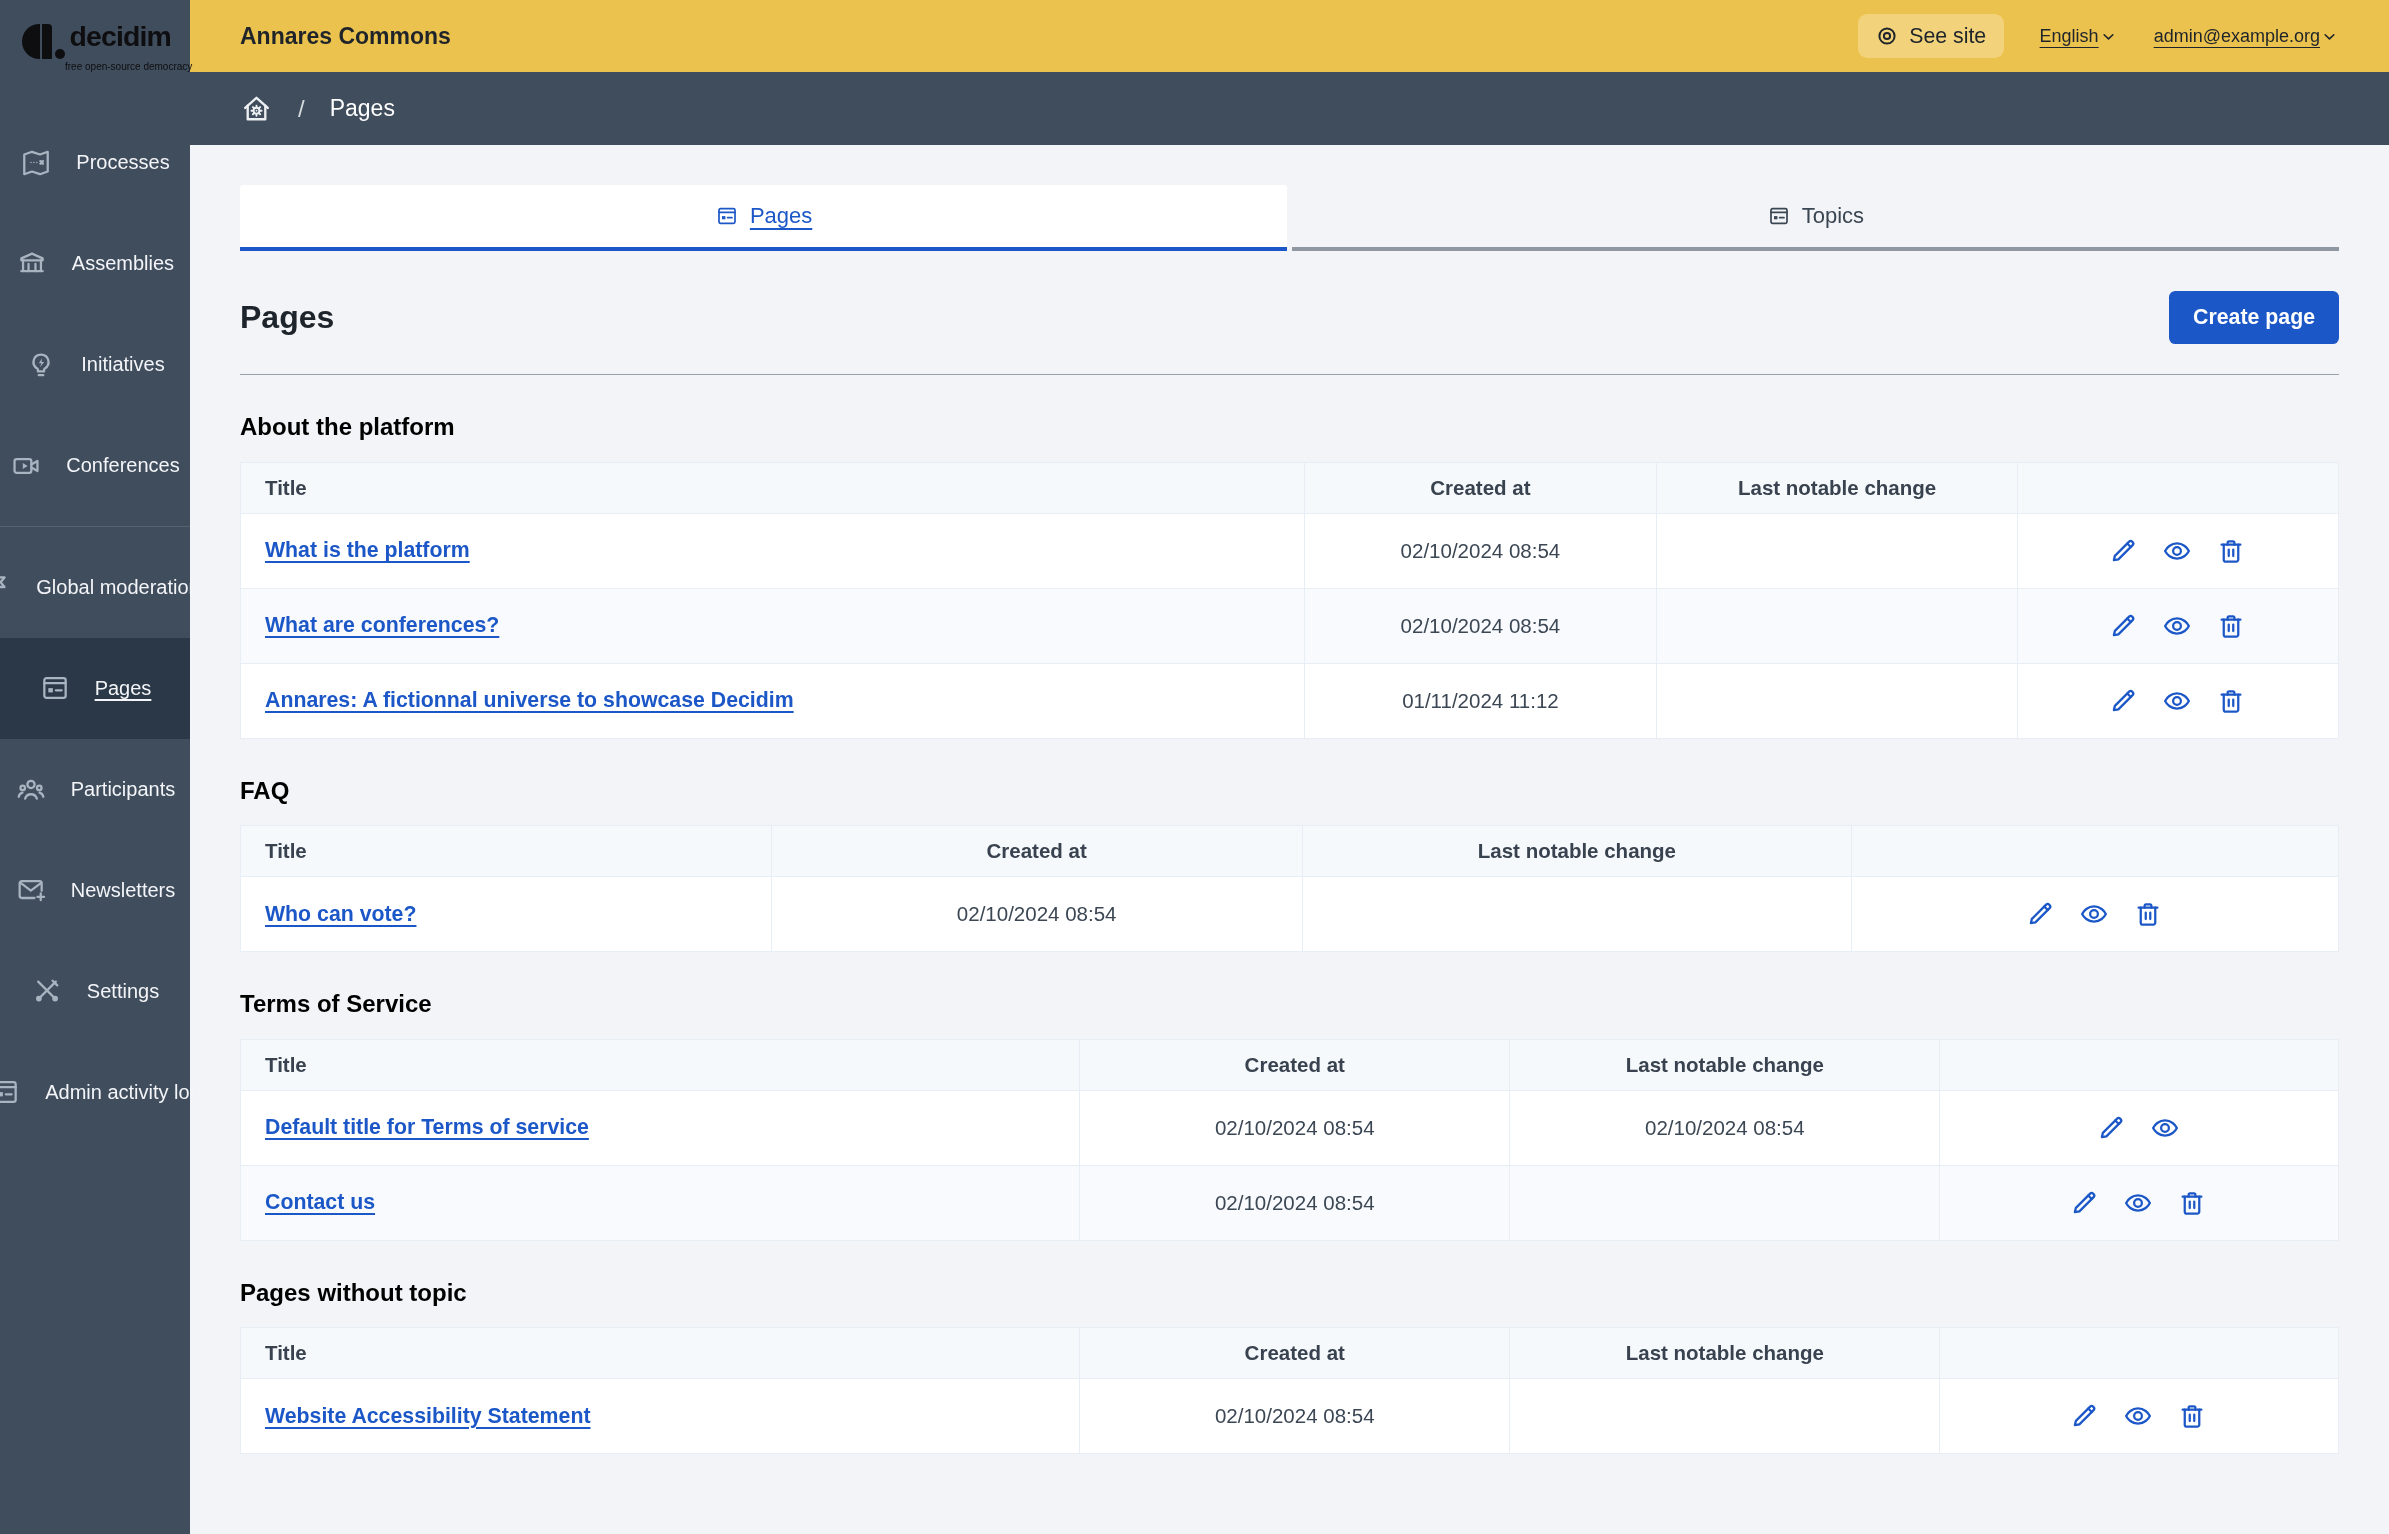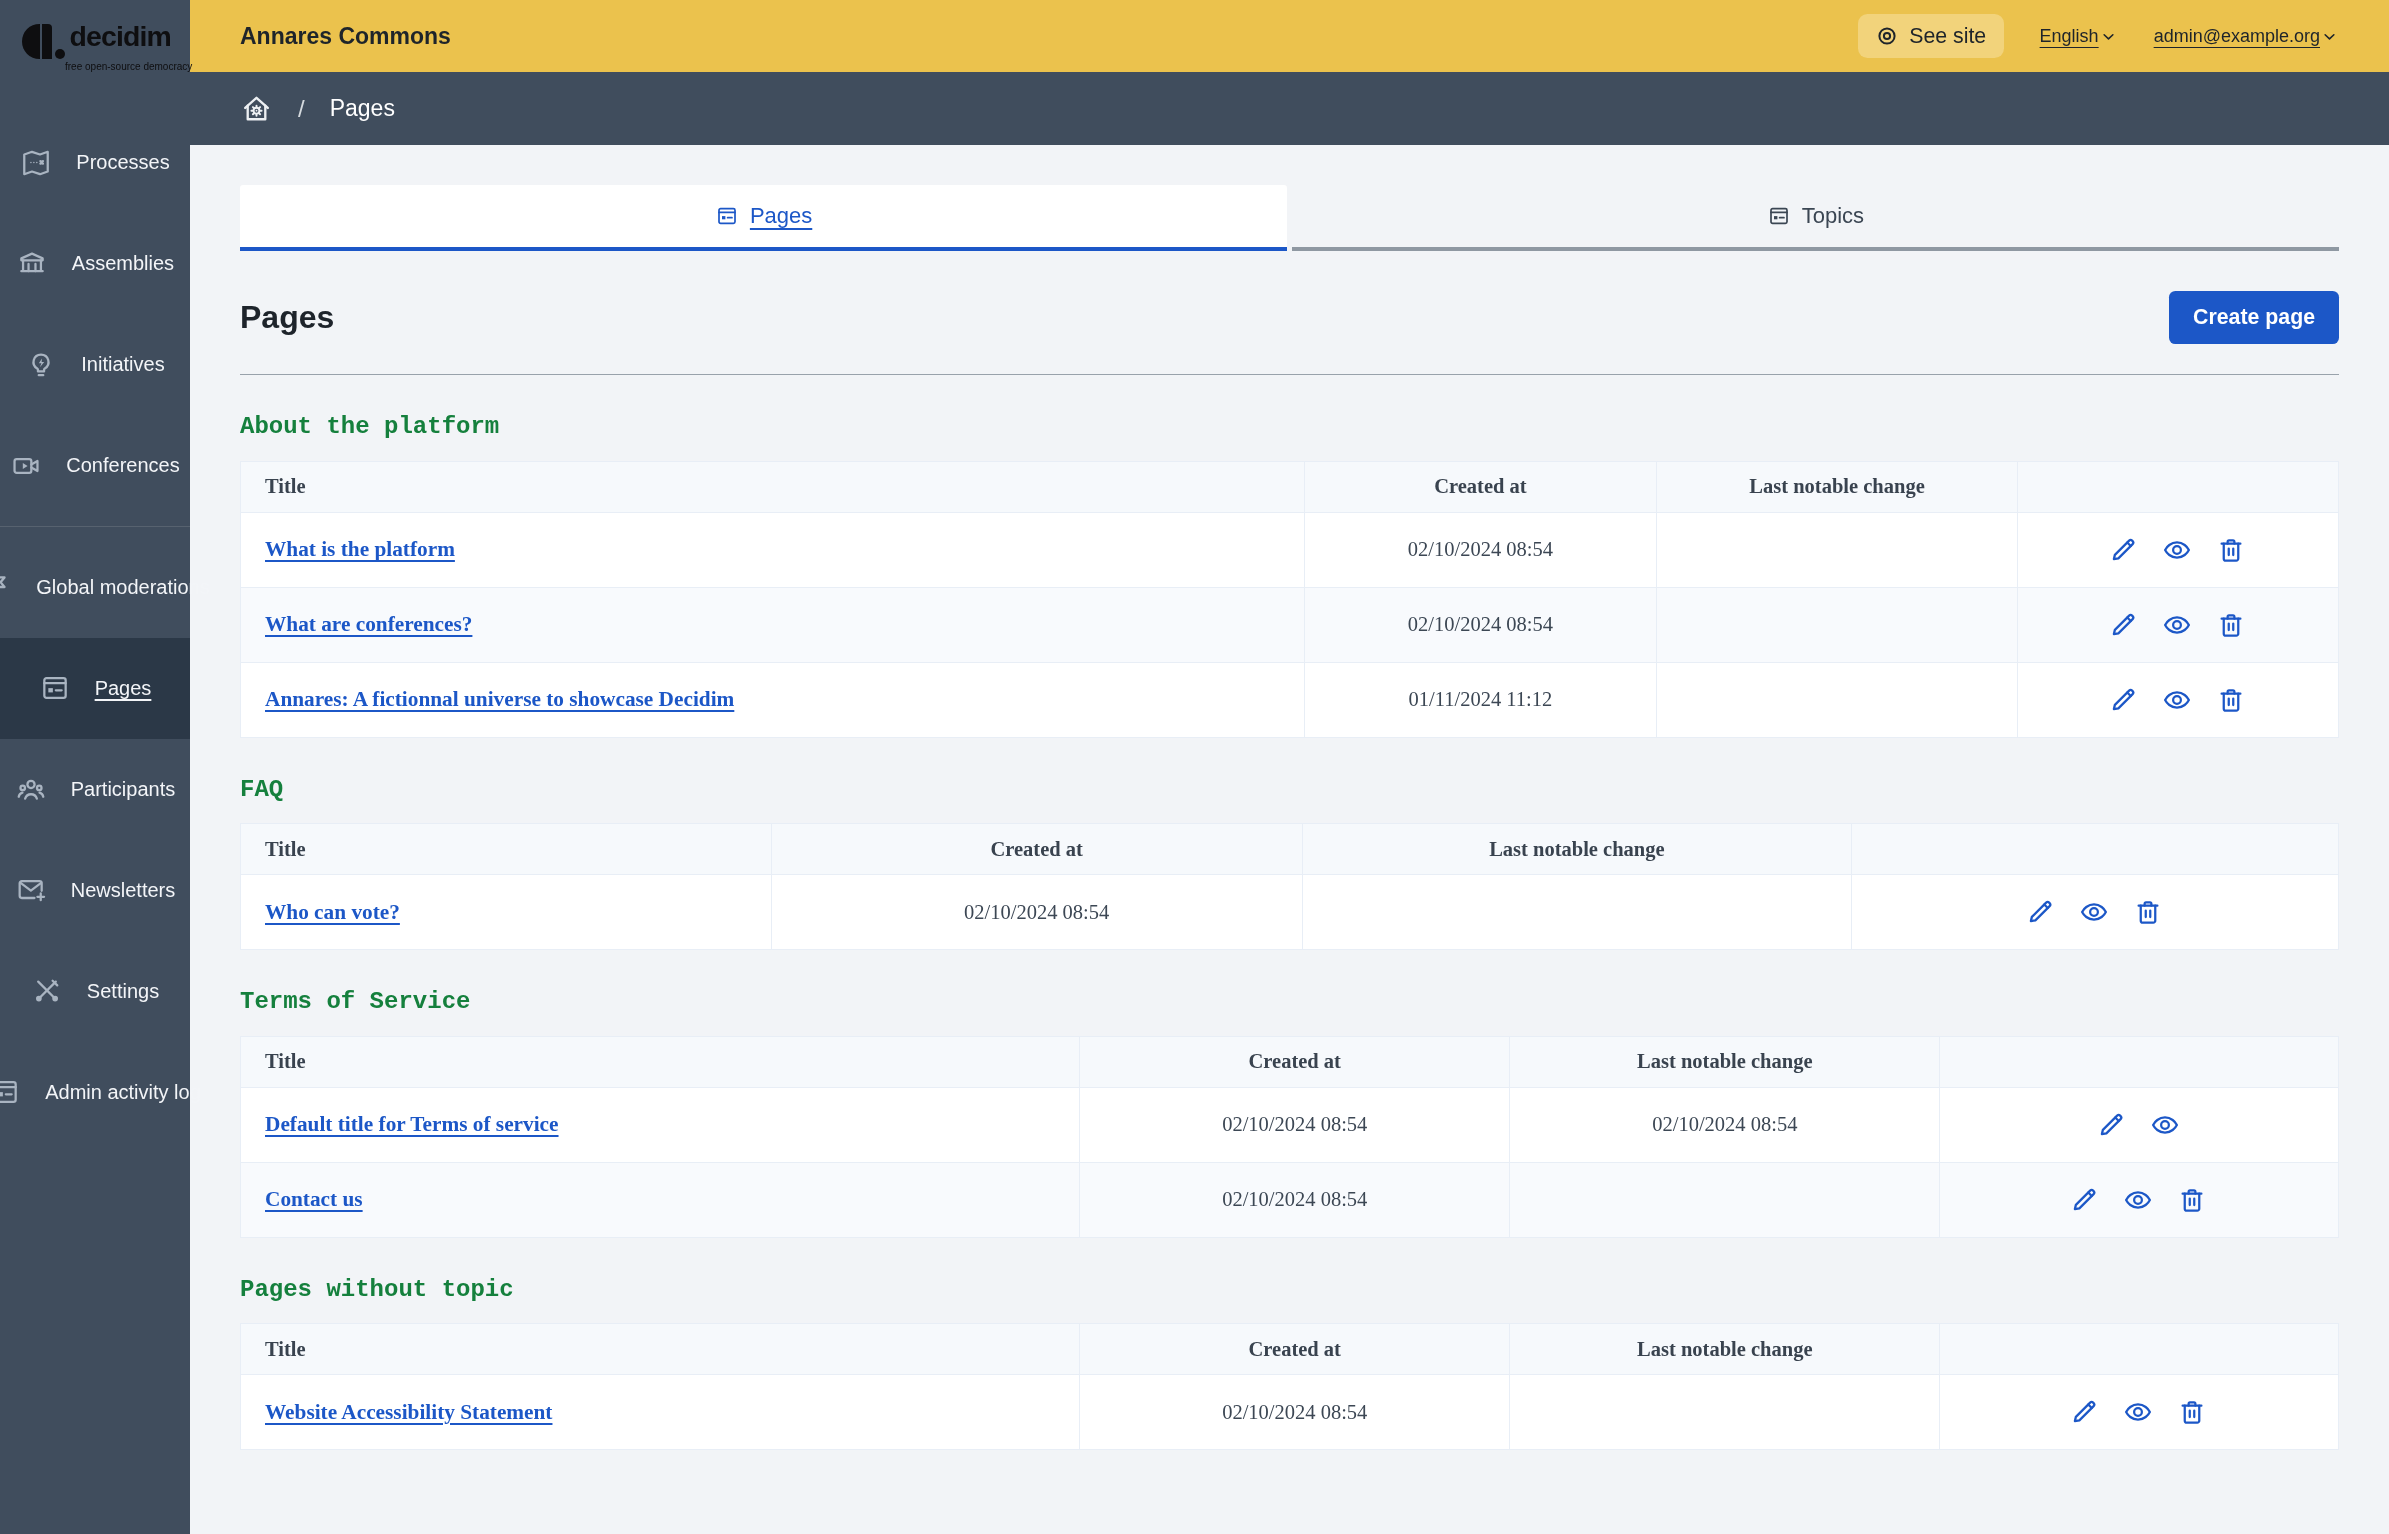--- a/index.html
+++ b/index.html
@@ -67,22 +67,22 @@
   .tab.active .tlabel{text-decoration:underline;text-underline-offset:4.7px;}
 
   .page-head{display:flex;align-items:center;justify-content:space-between;margin-top:40px;}
   .page-title{font-size:32px;font-weight:700;color:#1e242b;margin:0;}
   .btn-primary{background:var(--blue);color:#fff;font-size:21.3px;font-weight:700;border:none;border-radius:6.3px;
                padding:14.2px 24px;font-family:inherit;cursor:pointer;}
   .head-rule{border:none;border-top:1.6px solid var(--hr);margin:30px 0 0 0;}
 
   .psection{margin-top:38px;}
   .psection:last-child{margin-bottom:47px;}
-  .sec-heading{font-size:24px;font-weight:700;color:#15803d;margin:0 0 20.5px 0;font-family:Liberation Mono, monospace;}
-  .ptable{width:100%;border-collapse:collapse;font-family:Liberation Serif, serif;}
+  .sec-heading{font-size:24px;font-weight:700;color:#000000;margin:0 0 20.5px 0;}
+  .ptable{width:100%;border-collapse:collapse;}
   .ptable th,.ptable td{border:0.8px solid var(--line);}
   .ptable th{background:var(--thead);height:51px;font-size:20.5px;font-weight:700;color:#39434f;text-align:center;}
   .ptable th.c0{text-align:left;padding-left:24px;font-weight:700;}
   .ptable td{height:75px;background:#fff;font-size:20.5px;color:#3c4754;text-align:center;}
   .ptable td.c-title{text-align:left;padding-left:24px;}
   .ptable tr.alt td{background:var(--rowalt);}
   .row-link{color:var(--blue);font-weight:700;font-size:21.3px;text-decoration:underline;text-underline-offset:4px;cursor:pointer;}
   .actions-wrap{display:flex;justify-content:center;align-items:center;gap:22px;}
   .act{background:none;border:none;width:32px;height:32px;color:var(--blue);cursor:pointer;padding:0;}
   .act .aicon svg{width:30px;height:30px;display:block;}

